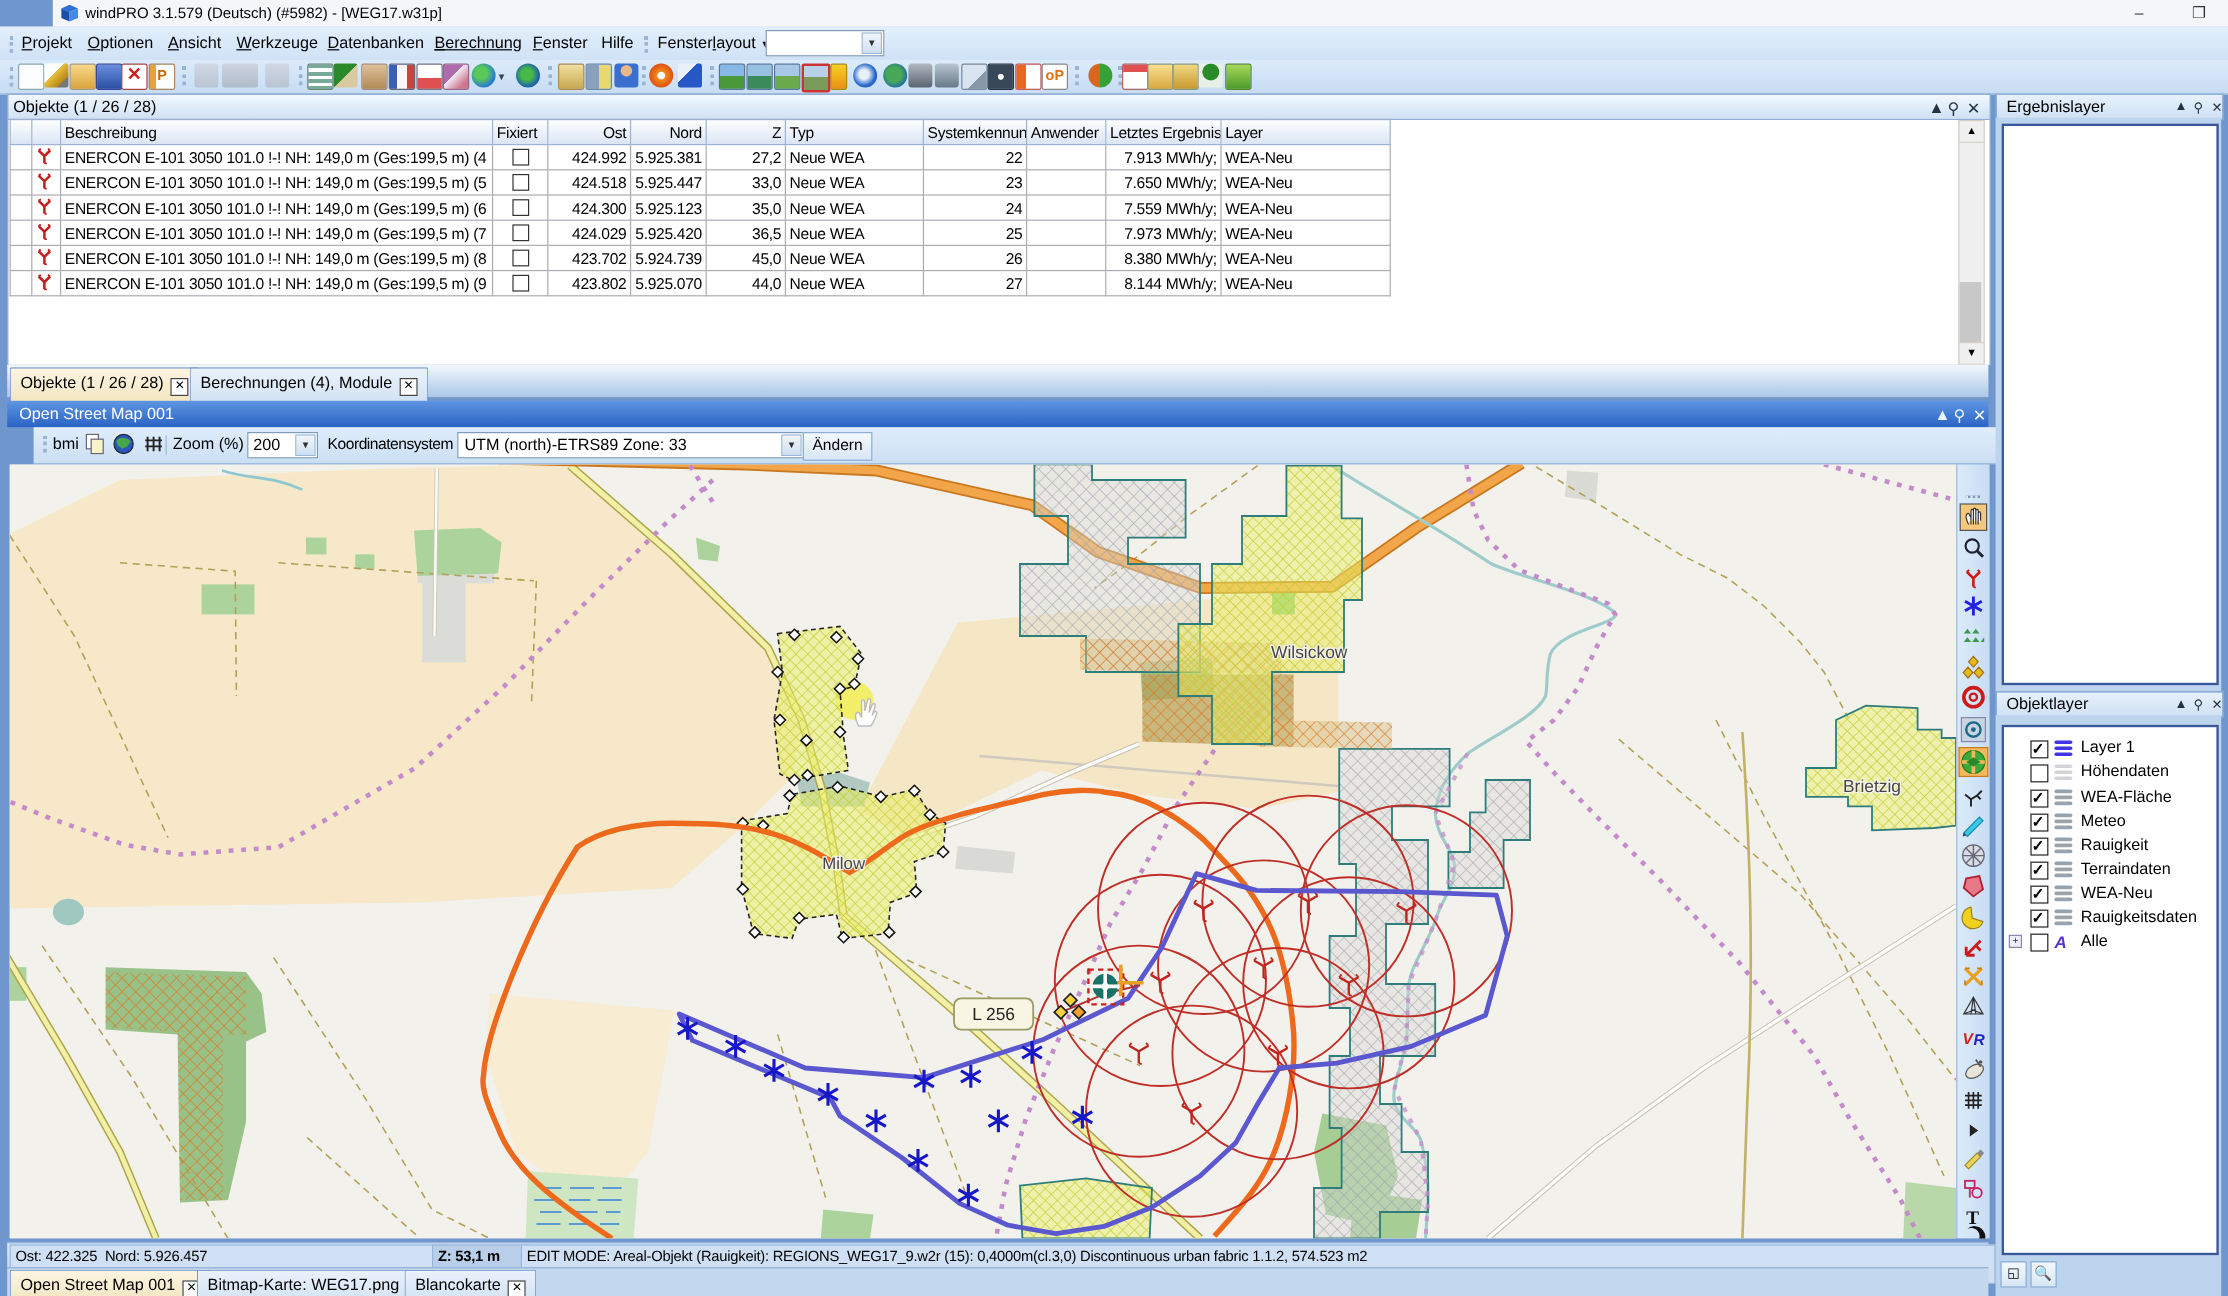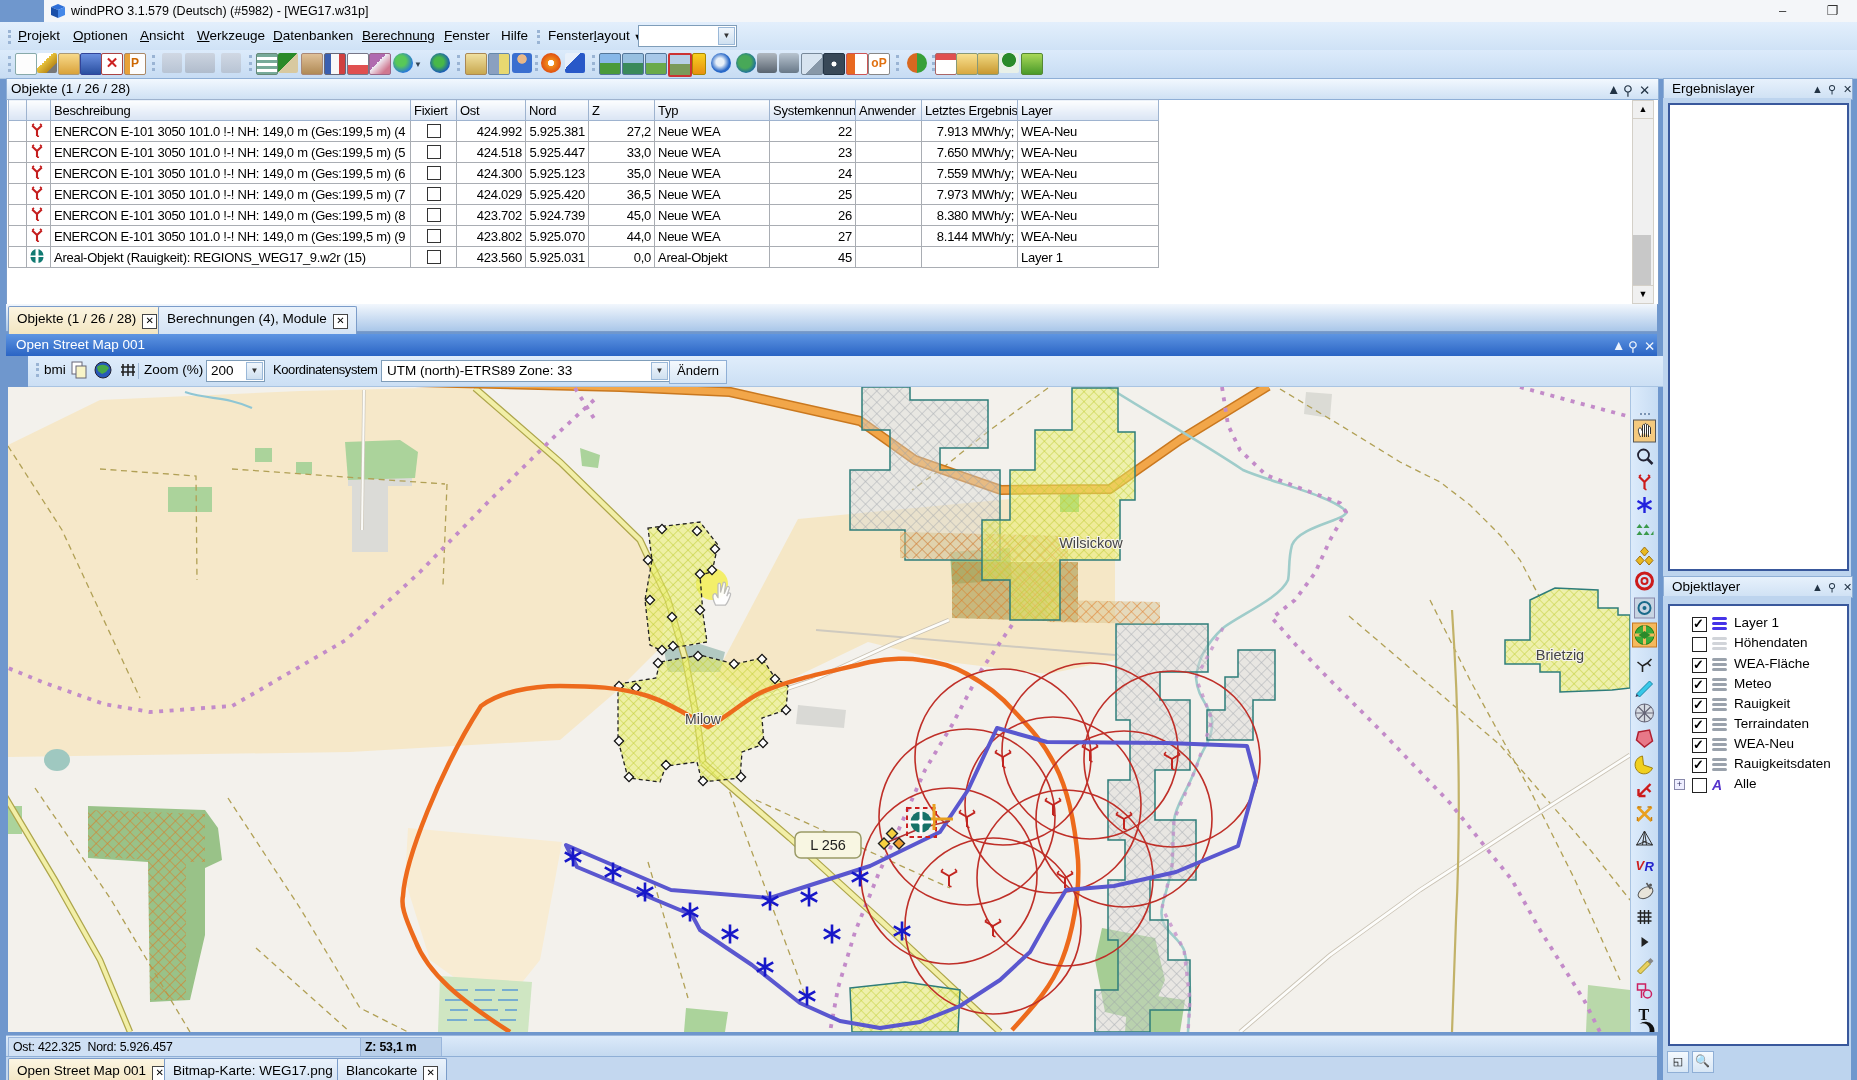--- a/index.html
+++ b/index.html
@@ -16,21 +16,21 @@
 #toolbar{left:0;top:50px;width:1857px;height:28px;background:linear-gradient(#dcebfb,#c7dcf3);border-bottom:1px solid #a9c4e2;}
 .tbi{position:absolute;top:3px;width:20px;height:20px;border-radius:2px;}
 .tsep{position:absolute;top:5px;width:0;height:16px;border-left:3px dotted #9ab4d4;}
 
 #objpanel{left:6px;top:78px;width:1651px;height:225px;background:#fff;border:1px solid #7b9cc9;}
 #objcap{left:6px;top:78px;width:1651px;height:20px;background:linear-gradient(#f2f8fe,#cfe1f4);border:1px solid #8fafd6;}
 #objcap span{position:absolute;left:4px;top:2px;font-size:13.5px;}
 table.grid{border-collapse:collapse;table-layout:fixed;font-size:13px;letter-spacing:-0.25px;}
 table.grid td,table.grid th{border:1px solid #a9adb3;padding:0 3px;height:20px;overflow:hidden;white-space:nowrap;font-weight:normal;}
 table.grid th{background:linear-gradient(#fdfeff,#d9e4f4);border-color:#9eb3cf;text-align:left;}
-table.grid th.ctr{text-align:left;}
+table.grid th.ctr{text-align:right;}
 .num{text-align:right;}
 .ctr{text-align:center;}
 
 .sb{background:#f0f0f0;border:1px solid #d4d0c8;}
 
 .tabstrip{background:linear-gradient(#f2f7fd,#aac7e9);}
 .tab{position:absolute;top:2px;height:24px;border:1px solid #7b9cc9;border-bottom:none;background:linear-gradient(#eaf2fb,#d2e2f4);font-size:13.5px;white-space:nowrap;padding:4px 8px 0 8px;border-radius:2px 2px 0 0;}
 .tab.act{background:linear-gradient(#fcf5e2,#f2e5c0);}
 .tclose{display:inline-block;width:13px;height:13px;border:1px solid #444;margin-left:6px;text-align:center;line-height:11px;font-size:10px;vertical-align:-1px;background:#fff;}
 
@@ -286,36 +286,20 @@
           <td class="ctr"><span style="display:inline-block;width:12px;height:12px;border:1px solid #333;background:#fff;vertical-align:-2px;"></span></td>
           <td class="num">423.802</td>
           <td class="num">5.925.070</td>
           <td class="num">44,0</td>
           <td>Neue WEA</td>
           <td class="num">27</td>
           <td></td>
           <td class="num">8.144 MWh/y;</td>
           <td>WEA-Neu</td>
         </tr>
-<tr>
-          <td></td>
-          <td><svg width="14" height="16">
-              <use href="#are"></use>
-            </svg></td>
-          <td>Areal-Objekt (Rauigkeit): REGIONS_WEG17_9.w2r (15)</td>
-          <td class="ctr"><span style="display:inline-block;width:12px;height:12px;border:1px solid #333;background:#fff;vertical-align:-2px;"></span></td>
-          <td class="num">423.560</td>
-          <td class="num">5.925.031</td>
-          <td class="num">0,0</td>
-          <td>Areal-Objekt</td>
-          <td class="num">45</td>
-          <td></td>
-          <td class="num"></td>
-          <td>Layer 1</td>
-        </tr>
 </tbody>
     </table>
 </div>
 
 <div class="abs sb" style="left:1632px;top:100px;width:20px;height:202px;"></div>
 <div class="abs sb" style="left:1632px;top:100px;width:20px;height:17px;text-align:center;font-size:9px;line-height:16px;">▲</div>
 <div class="abs sb" style="left:1632px;top:285px;width:20px;height:17px;text-align:center;font-size:9px;line-height:16px;">▼</div>
 <div class="abs" style="left:1633px;top:235px;width:18px;height:50px;background:#c8c8c8;"></div>
 
 <div class="abs tabstrip" style="left:6px;top:304px;width:1651px;height:27px;border-bottom:1px solid #7b9cc9;">
@@ -791,18 +775,19 @@
       <span style="position:absolute;left:38px;top:1px;width:14px;height:14px;color:#5533cc;font-weight:bold;font-style:italic;font-size:14px;">A</span>
       <span style="position:absolute;left:60px;top:0;">Alle</span>
     </div>
 </div>
 <div class="abs" style="left:1667px;top:1051px;width:20px;height:20px;background:linear-gradient(#f4f9fe,#d7e6f5);border:1px solid #8fafd6;font-size:11px;text-align:center;line-height:18px;">◱</div>
 <div class="abs" style="left:1692px;top:1051px;width:20px;height:20px;background:linear-gradient(#f4f9fe,#d7e6f5);border:1px solid #8fafd6;font-size:12px;text-align:center;line-height:18px;">🔍</div>
 
 <div class="abs" id="status">
  <span class="sseg" style="left:2px;width:350px;">Ost: 422.325&nbsp; Nord: 5.926.457</span>
  <span class="sseg" style="left:354px;width:72px;background:#b9cfe9;font-weight:bold;">Z: 53,1 m</span>
+ <span class="sseg" style="left:428px;width:1219px;">EDIT MODE: Areal-Objekt (Rauigkeit): REGIONS_WEG17_9.w2r (15): 0,4000m(cl.3,0) Discontinuous urban fabric 1.1.2, 574.523 m2</span>
 </div>
 <div class="abs tabstrip" id="bottabs">
  <div class="tab act" style="left:2px;top:1px;height:22px;">Open Street Map 001<span class="tclose">✕</span></div>
  <div class="tab" style="left:158px;top:1px;height:22px;">Bitmap-Karte: WEG17.png<span class="tclose">✕</span></div>
  <div class="tab" style="left:331px;top:1px;height:22px;">Blancokarte<span class="tclose">✕</span></div>
 </div>
 
 </body></html>

